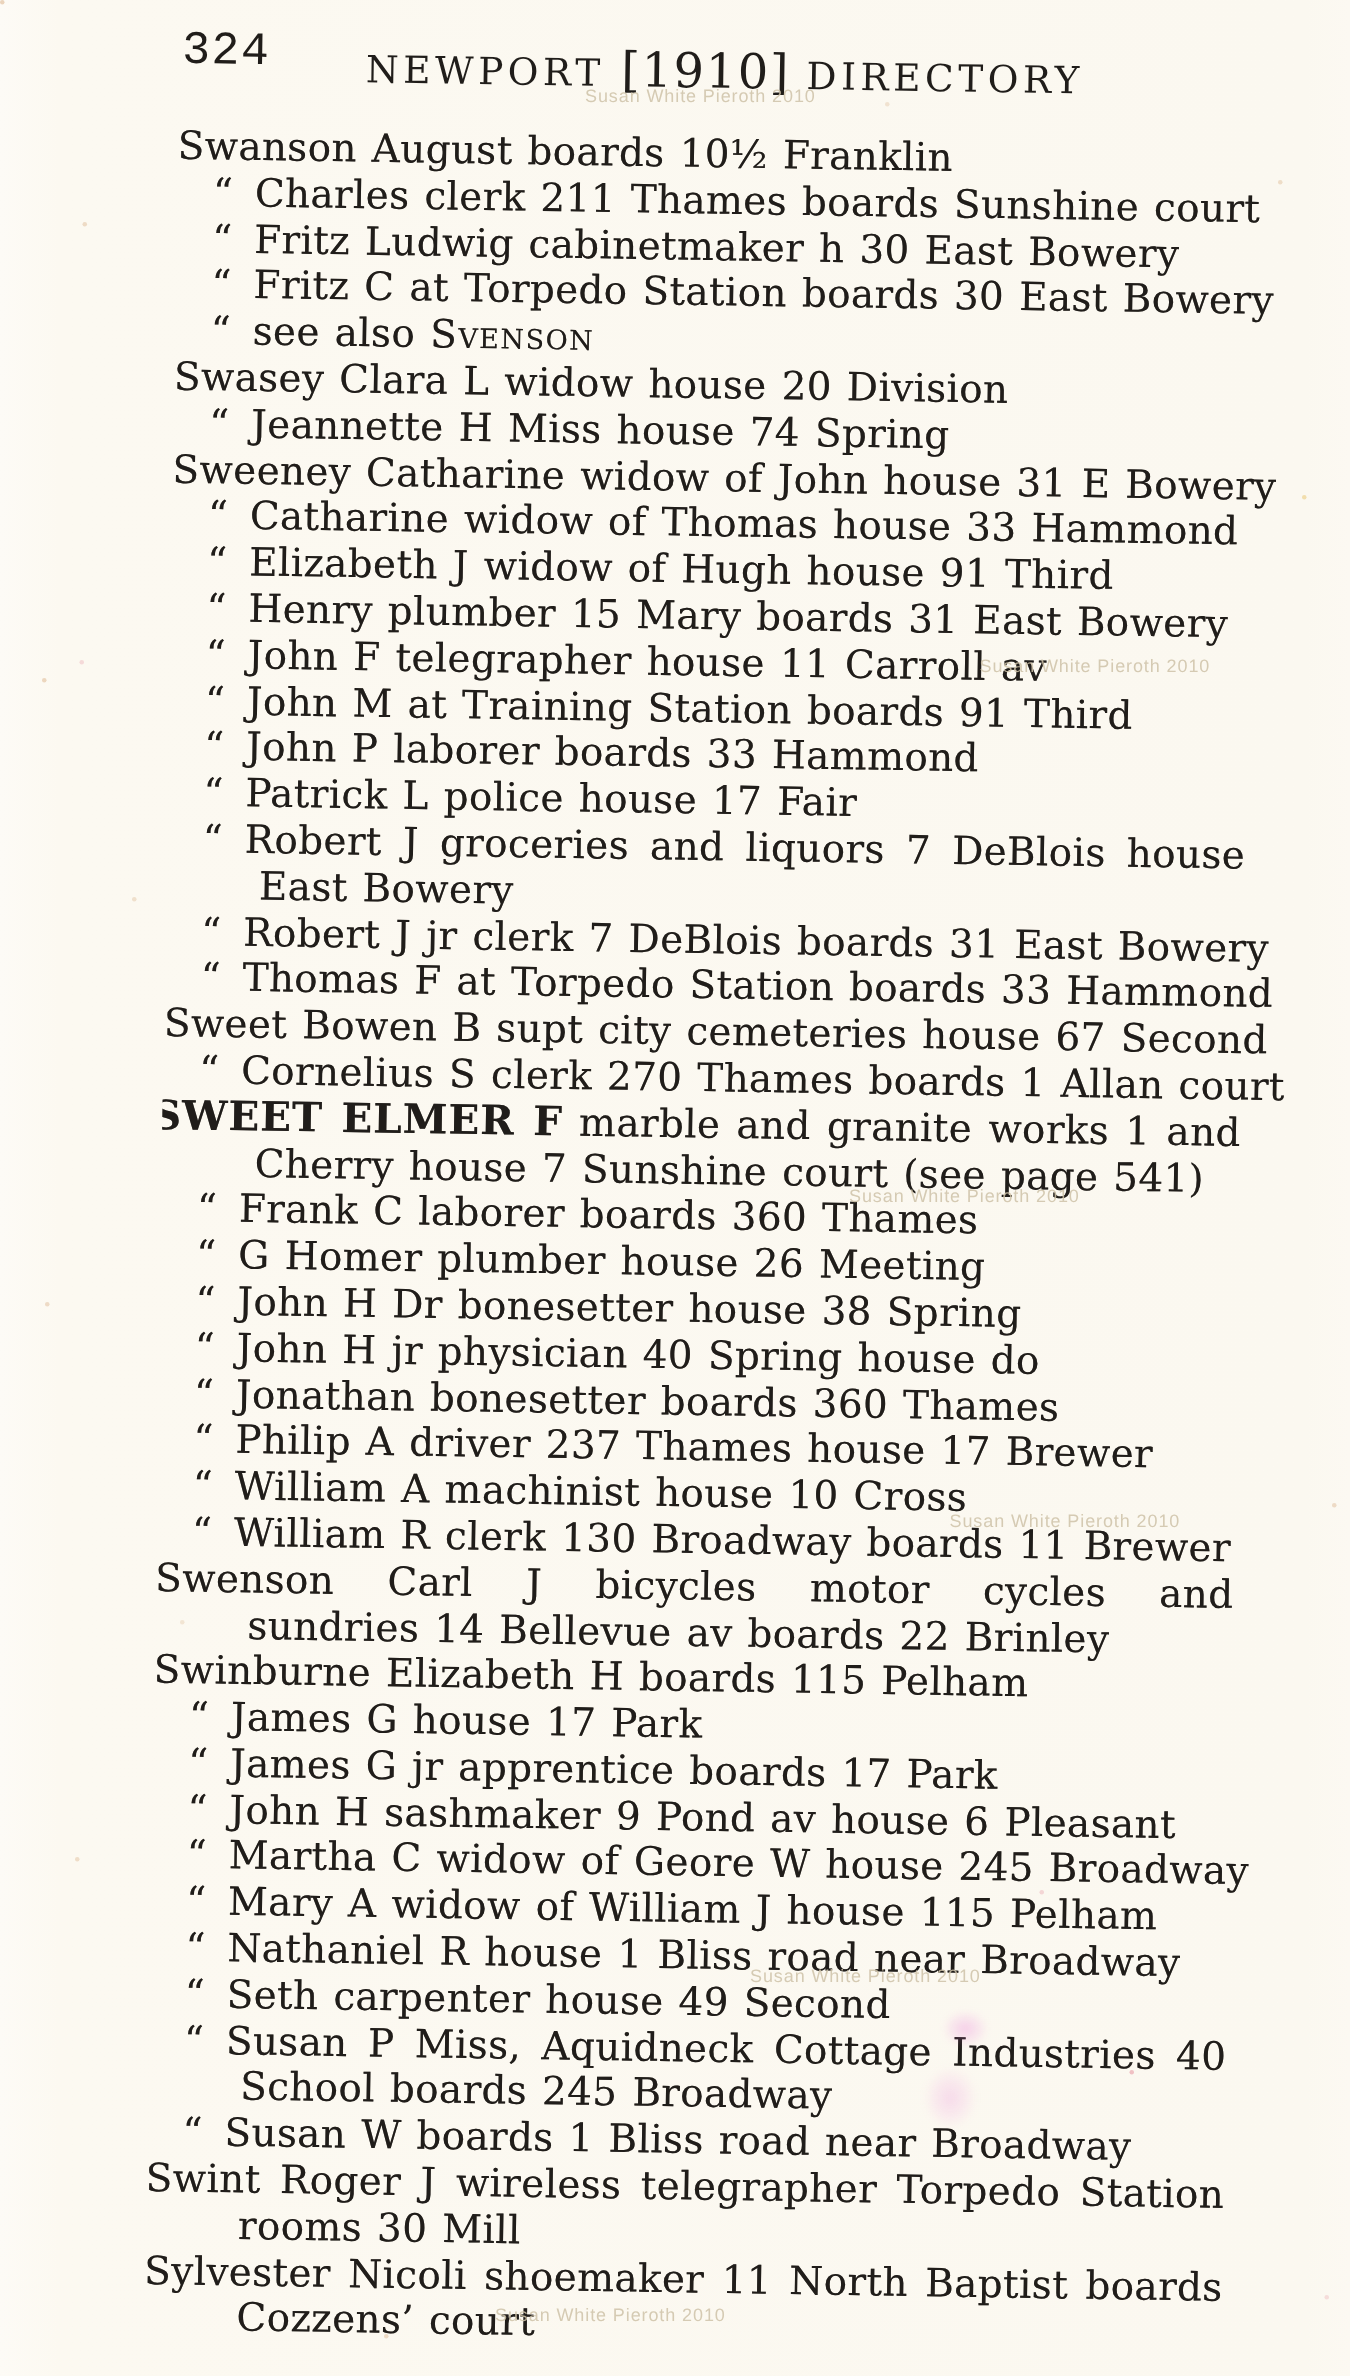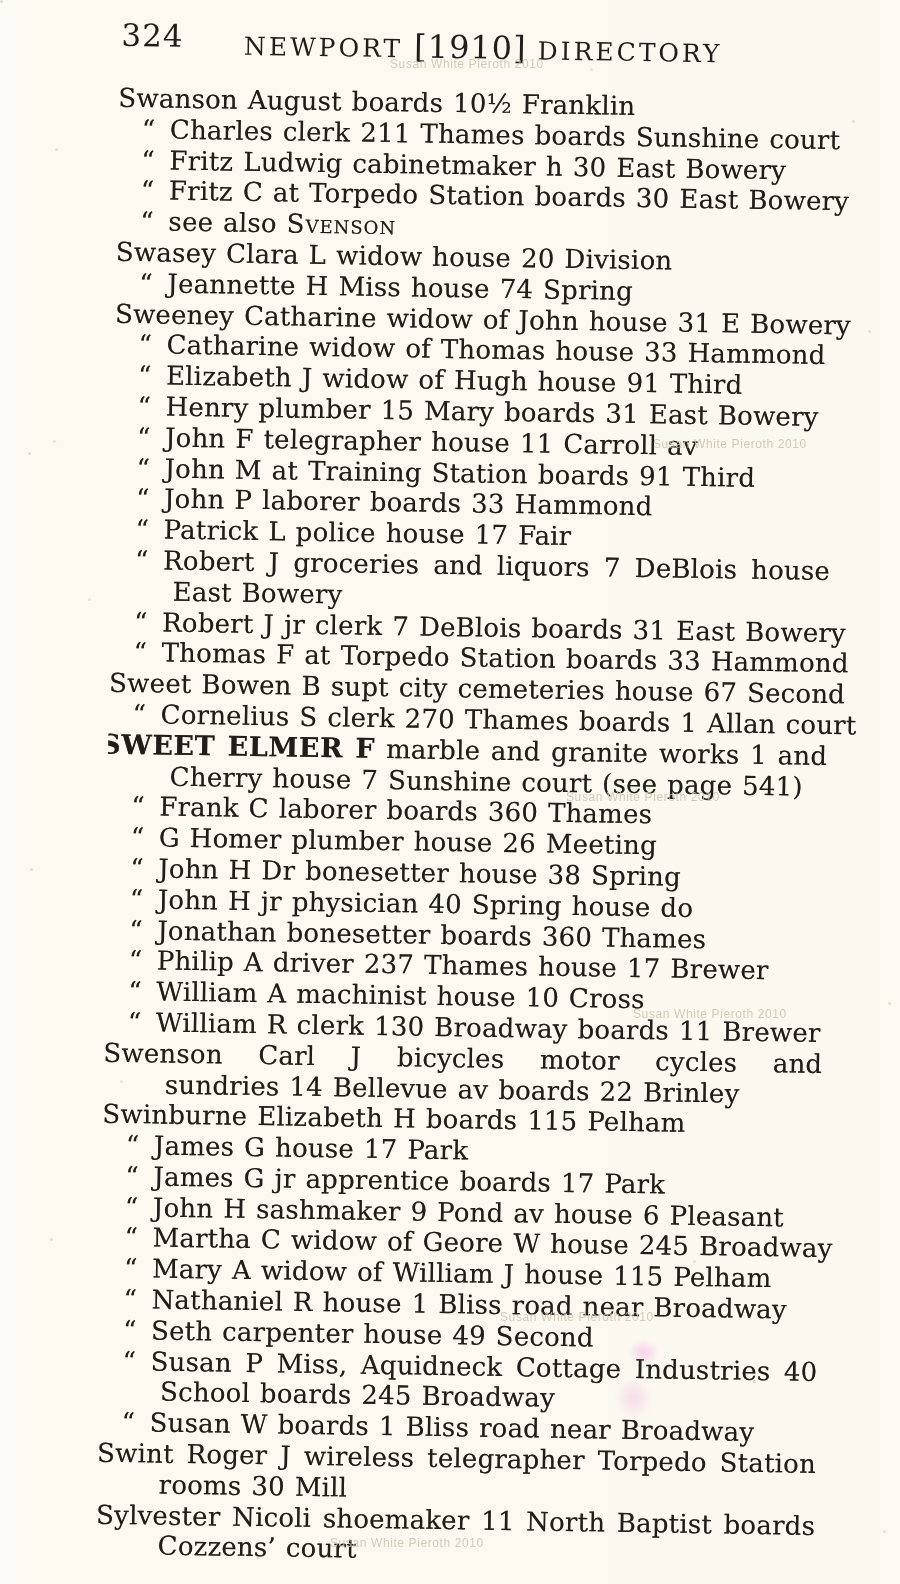--- a/index.html
+++ b/index.html
@@ -24,21 +24,21 @@
       box-shadow: -60px -120px 0 rgba(225,110,130,.25), -700px -940px 0 rgba(225,110,130,.22),
         130px 150px 0 rgba(225,110,130,.20); }
   
   .stain { position:absolute; left:610px; top:1336px; width:56px; height:92px;
       pointer-events:none; filter:blur(2px);
       background:
         radial-gradient(ellipse 22px 18px at 60% 18%, rgba(233,110,214,.30), transparent 70%),
         radial-gradient(ellipse 26px 30px at 42% 68%, rgba(233,110,214,.22), transparent 70%); }
   
   .sheet { position:absolute; inset:0; transform:rotate(0.9deg); transform-origin:450px 0; color:#201d1a; }
-  .pageno { position:absolute; left:122px; top:22px; font-size:31px; letter-spacing:1px; }
+  .pageno { position:absolute; left:122px; top:22px; font-size:31px; letter-spacing:1px;font-family:Liberation Mono, monospace; }
   .title { position:absolute; left:0; top:28px; width:980px; text-align:center;
            white-space:nowrap; transform:translateX(-6px); }
   .title .cap { font-size:25px; letter-spacing:3px; }
   .title .year { font-size:32px; letter-spacing:1px; margin:0 6px; }
   .column { position:absolute; left:120px; top:88px; width:719px; }
   .ln { position:relative; height:30.8px; line-height:30.8px; font-size:26px;
         white-space:nowrap; word-spacing:1.5px; letter-spacing:0.2px;
         text-shadow:0 0 0.4px rgba(20,15,10,.55); }
   .ln.ditto { padding-left:52px; }
   .ln.cont  { padding-left:62px; }

